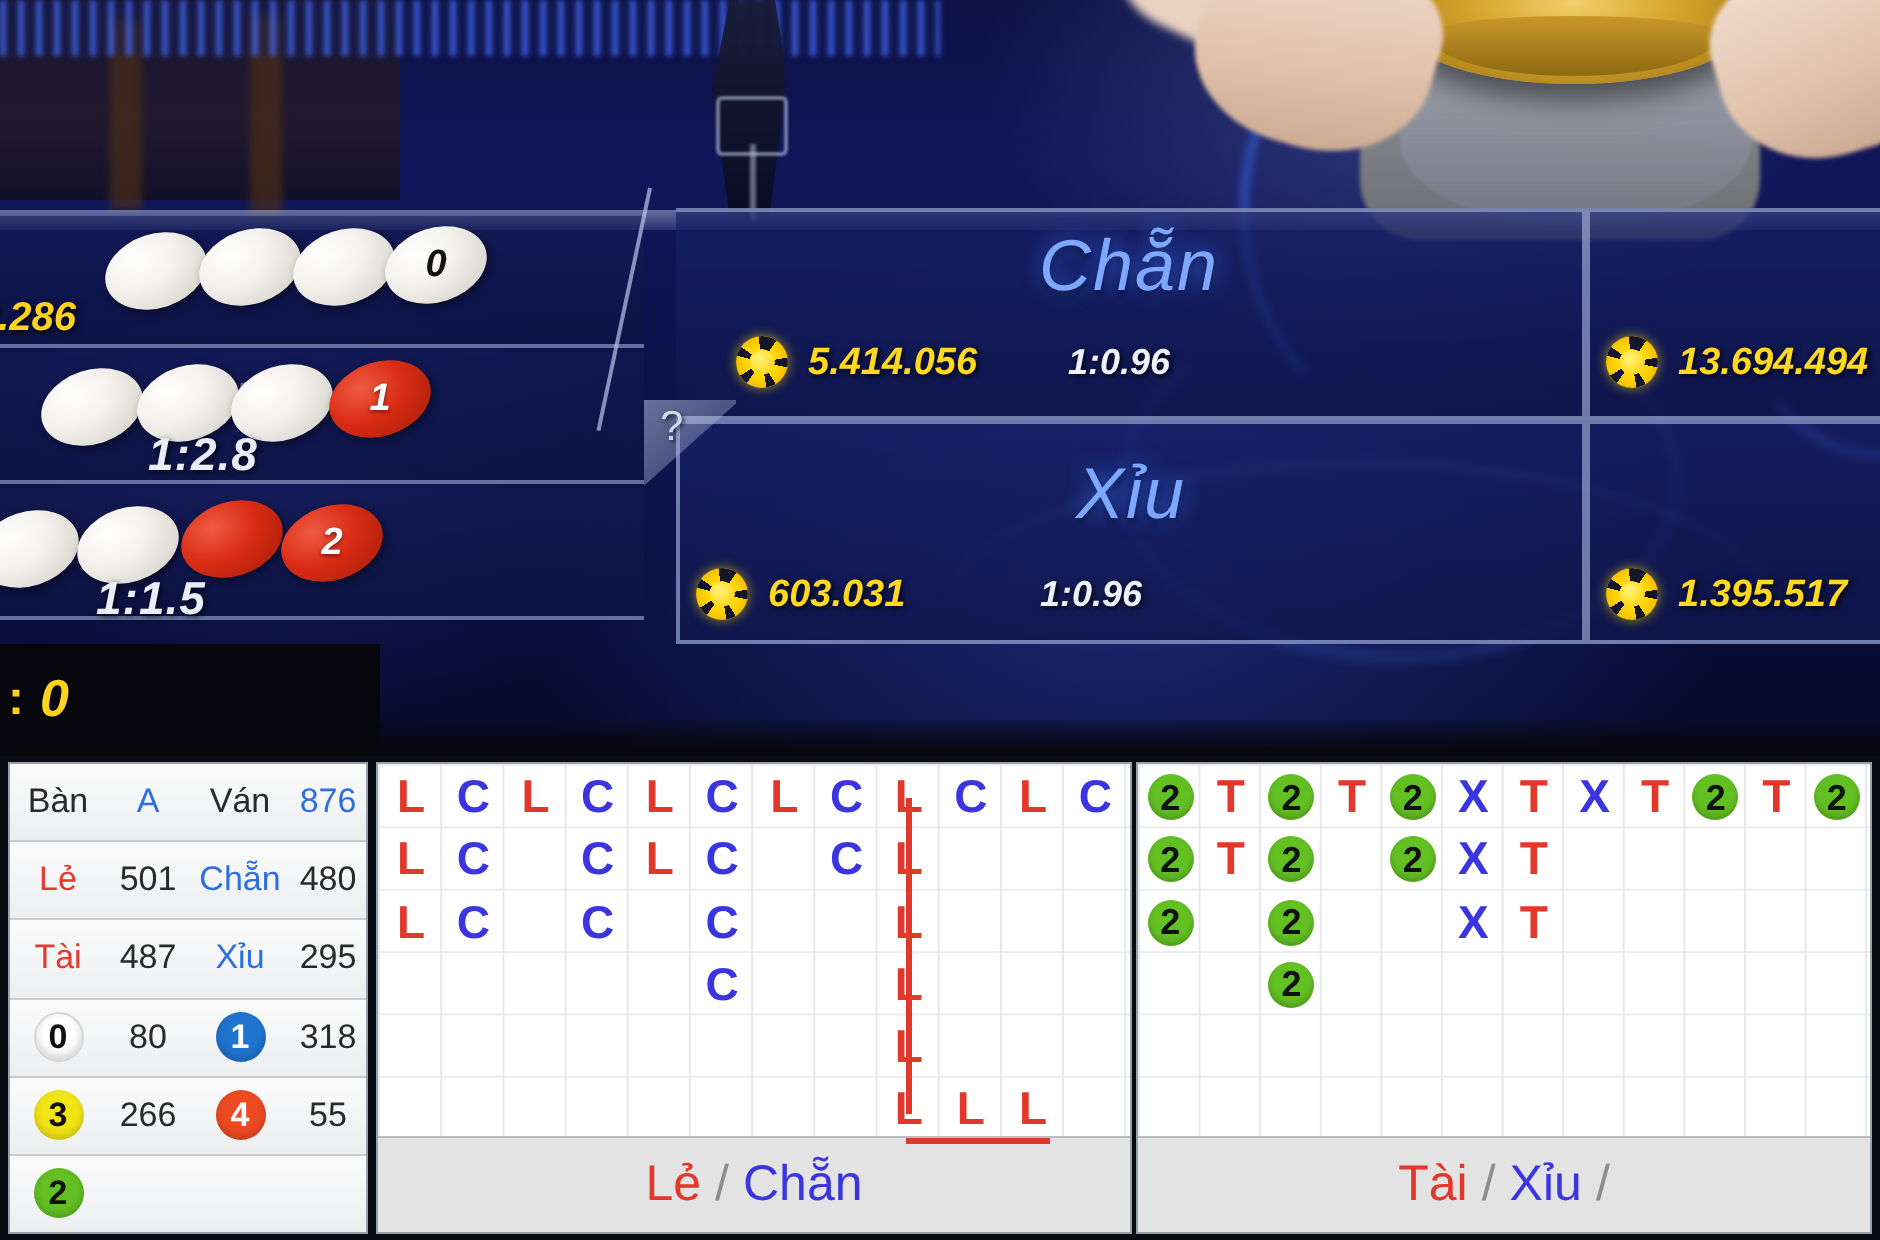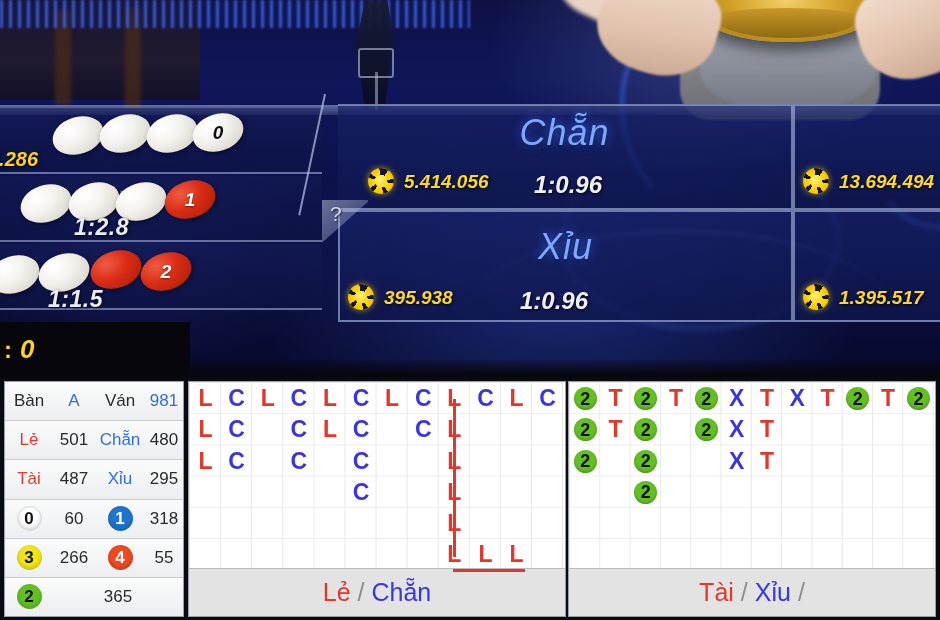--- a/index.html
+++ b/index.html
@@ -172,21 +172,21 @@
   .chip::after {
     content:""; position:absolute; left:50%; top:50%; width:12px; height:12px;
     margin:-6px 0 0 -6px; border-radius:50%;
     background: radial-gradient(circle at 40% 35%, #fff37a, #ffcf00);
   }
   .bet-amt {
     position:absolute; font-size:19px; font-style:italic; font-weight:700;
     color:#ffd91f; text-shadow: 1px 1px 3px rgba(0,0,0,.9); white-space:nowrap;
   }
   .bet-odds {
-    position:absolute; font-size:24px; font-style:italic; font-weight:600;
+    position:absolute; font-size:18px; font-style:italic; font-weight:600;
     color:#eef1fa; text-shadow: 1px 1px 3px rgba(0,0,0,.9); white-space:nowrap;
   }
   .qmark-wrap {
     position:absolute; left:0px; top:92px; width:46px; height:52px;
     overflow:hidden;
   }
   .qmark-tri {
     position:absolute; left:-8px; top:0; width:56px; height:50px;
     background: linear-gradient(135deg, rgba(210,218,240,.50), rgba(120,135,185,.25));
     clip-path: polygon(0 0, 100% 0, 0 100%);
@@ -368,21 +368,21 @@
     </div>
 
     <div class="cell c-top-r">
       <div class="chip" style="left:8px; top:62px;"></div>
       <div class="bet-amt" style="left:44px; top:65px;text-align:center;">13.694.494</div>
     </div>
 
     <div class="cell c-bot-l">
       <div class="bet-title" style="top:14px;">Xỉu</div>
       <div class="chip" style="left:8px; top:72px;"></div>
-      <div class="bet-amt" style="left:44px; top:75px;">395.938</div>
+      <div class="bet-amt" style="left:44px; top:75px;">603.031</div>
       <div class="bet-odds" style="left:180px; top:75px;">1:0.96</div>
     </div>
 
     <div class="cell c-bot-r">
       <div class="chip" style="left:8px; top:72px;"></div>
       <div class="bet-amt" style="left:44px; top:75px;">1.395.517</div>
     </div>
 
     <div class="qmark-wrap">
       <div class="qmark-tri"></div>
@@ -395,59 +395,58 @@
     <span class="zero">0</span>
   </div>
 
   <div class="bottom">
 
     <div class="stats" id="stats-table">
         <div class="srow">
           <div class="scell k">Bàn</div>
           <div class="scell v blue">A</div>
           <div class="scell k2">Ván</div>
-          <div class="scell v2 blue">981</div>
+          <div class="scell v2 blue">876</div>
         </div>
         <div class="srow">
           <div class="scell k red">Lẻ</div>
           <div class="scell v">501</div>
           <div class="scell k2 blue">Chẵn</div>
           <div class="scell v2">480</div>
         </div>
         <div class="srow">
           <div class="scell k red">Tài</div>
           <div class="scell v">487</div>
           <div class="scell k2 blue">Xỉu</div>
           <div class="scell v2">295</div>
         </div>
         <div class="srow">
           <div class="scell k">
             <span class="dot white">0</span>
           </div>
-          <div class="scell v">60</div>
+          <div class="scell v">80</div>
           <div class="scell k2">
             <span class="dot blue">1</span>
           </div>
           <div class="scell v2">318</div>
         </div>
         <div class="srow">
           <div class="scell k">
             <span class="dot yellow">3</span>
           </div>
           <div class="scell v">266</div>
           <div class="scell k2">
             <span class="dot orange">4</span>
           </div>
           <div class="scell v2">55</div>
         </div>
         <div class="srow">
           <div class="scell k">
             <span class="dot green">2</span>
           </div>
-          <div class="scell v" style="flex: 1 1 0%;">365</div>
           <div class="scell k2" style="flex: 0 0 0px;"></div>
           <div class="scell v2" style="flex: 0 0 0px;"></div>
         </div>
       </div>
 
     <div class="road left-road">
       <div class="grid" id="grid-left">
           <div class="mk letter L" style="width: 22px; height: 22px; left: 5.55px; top: 5.6px;">L</div>
           <div class="mk letter L" style="width: 22px; height: 22px; left: 5.55px; top: 36.8px;">L</div>
           <div class="mk letter L" style="width: 22px; height: 22px; left: 5.55px; top: 68px;">L</div>

